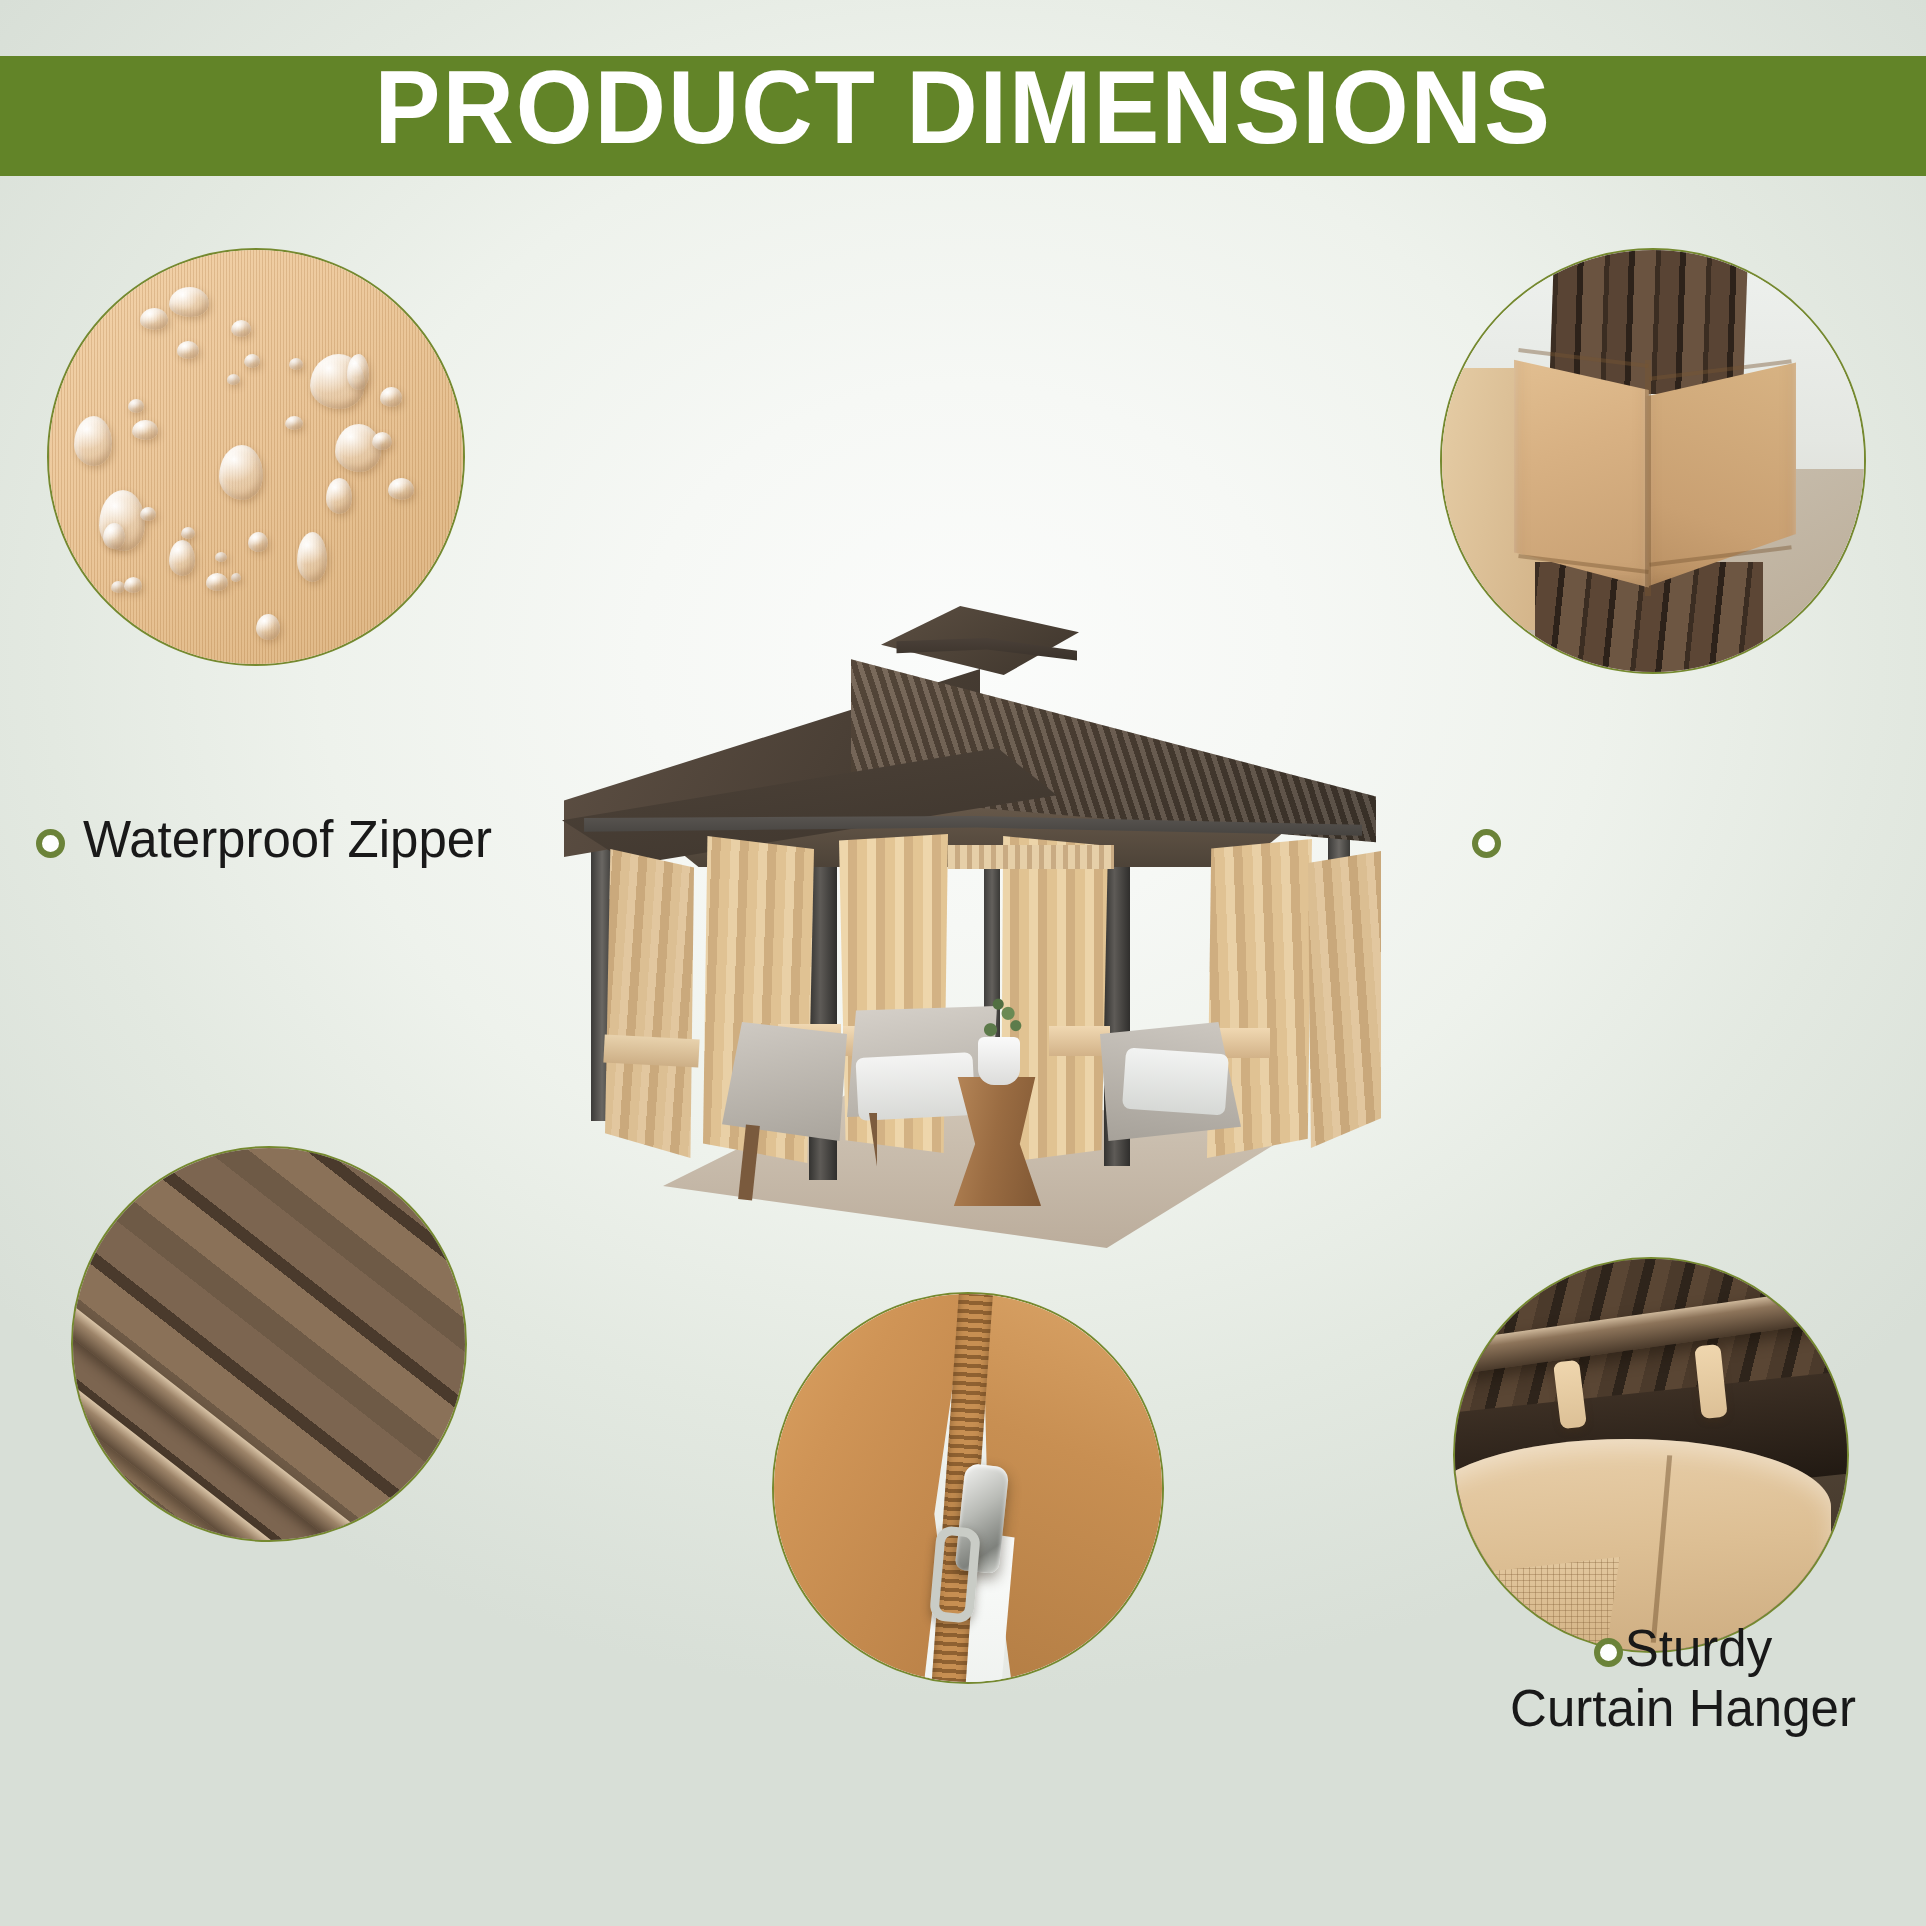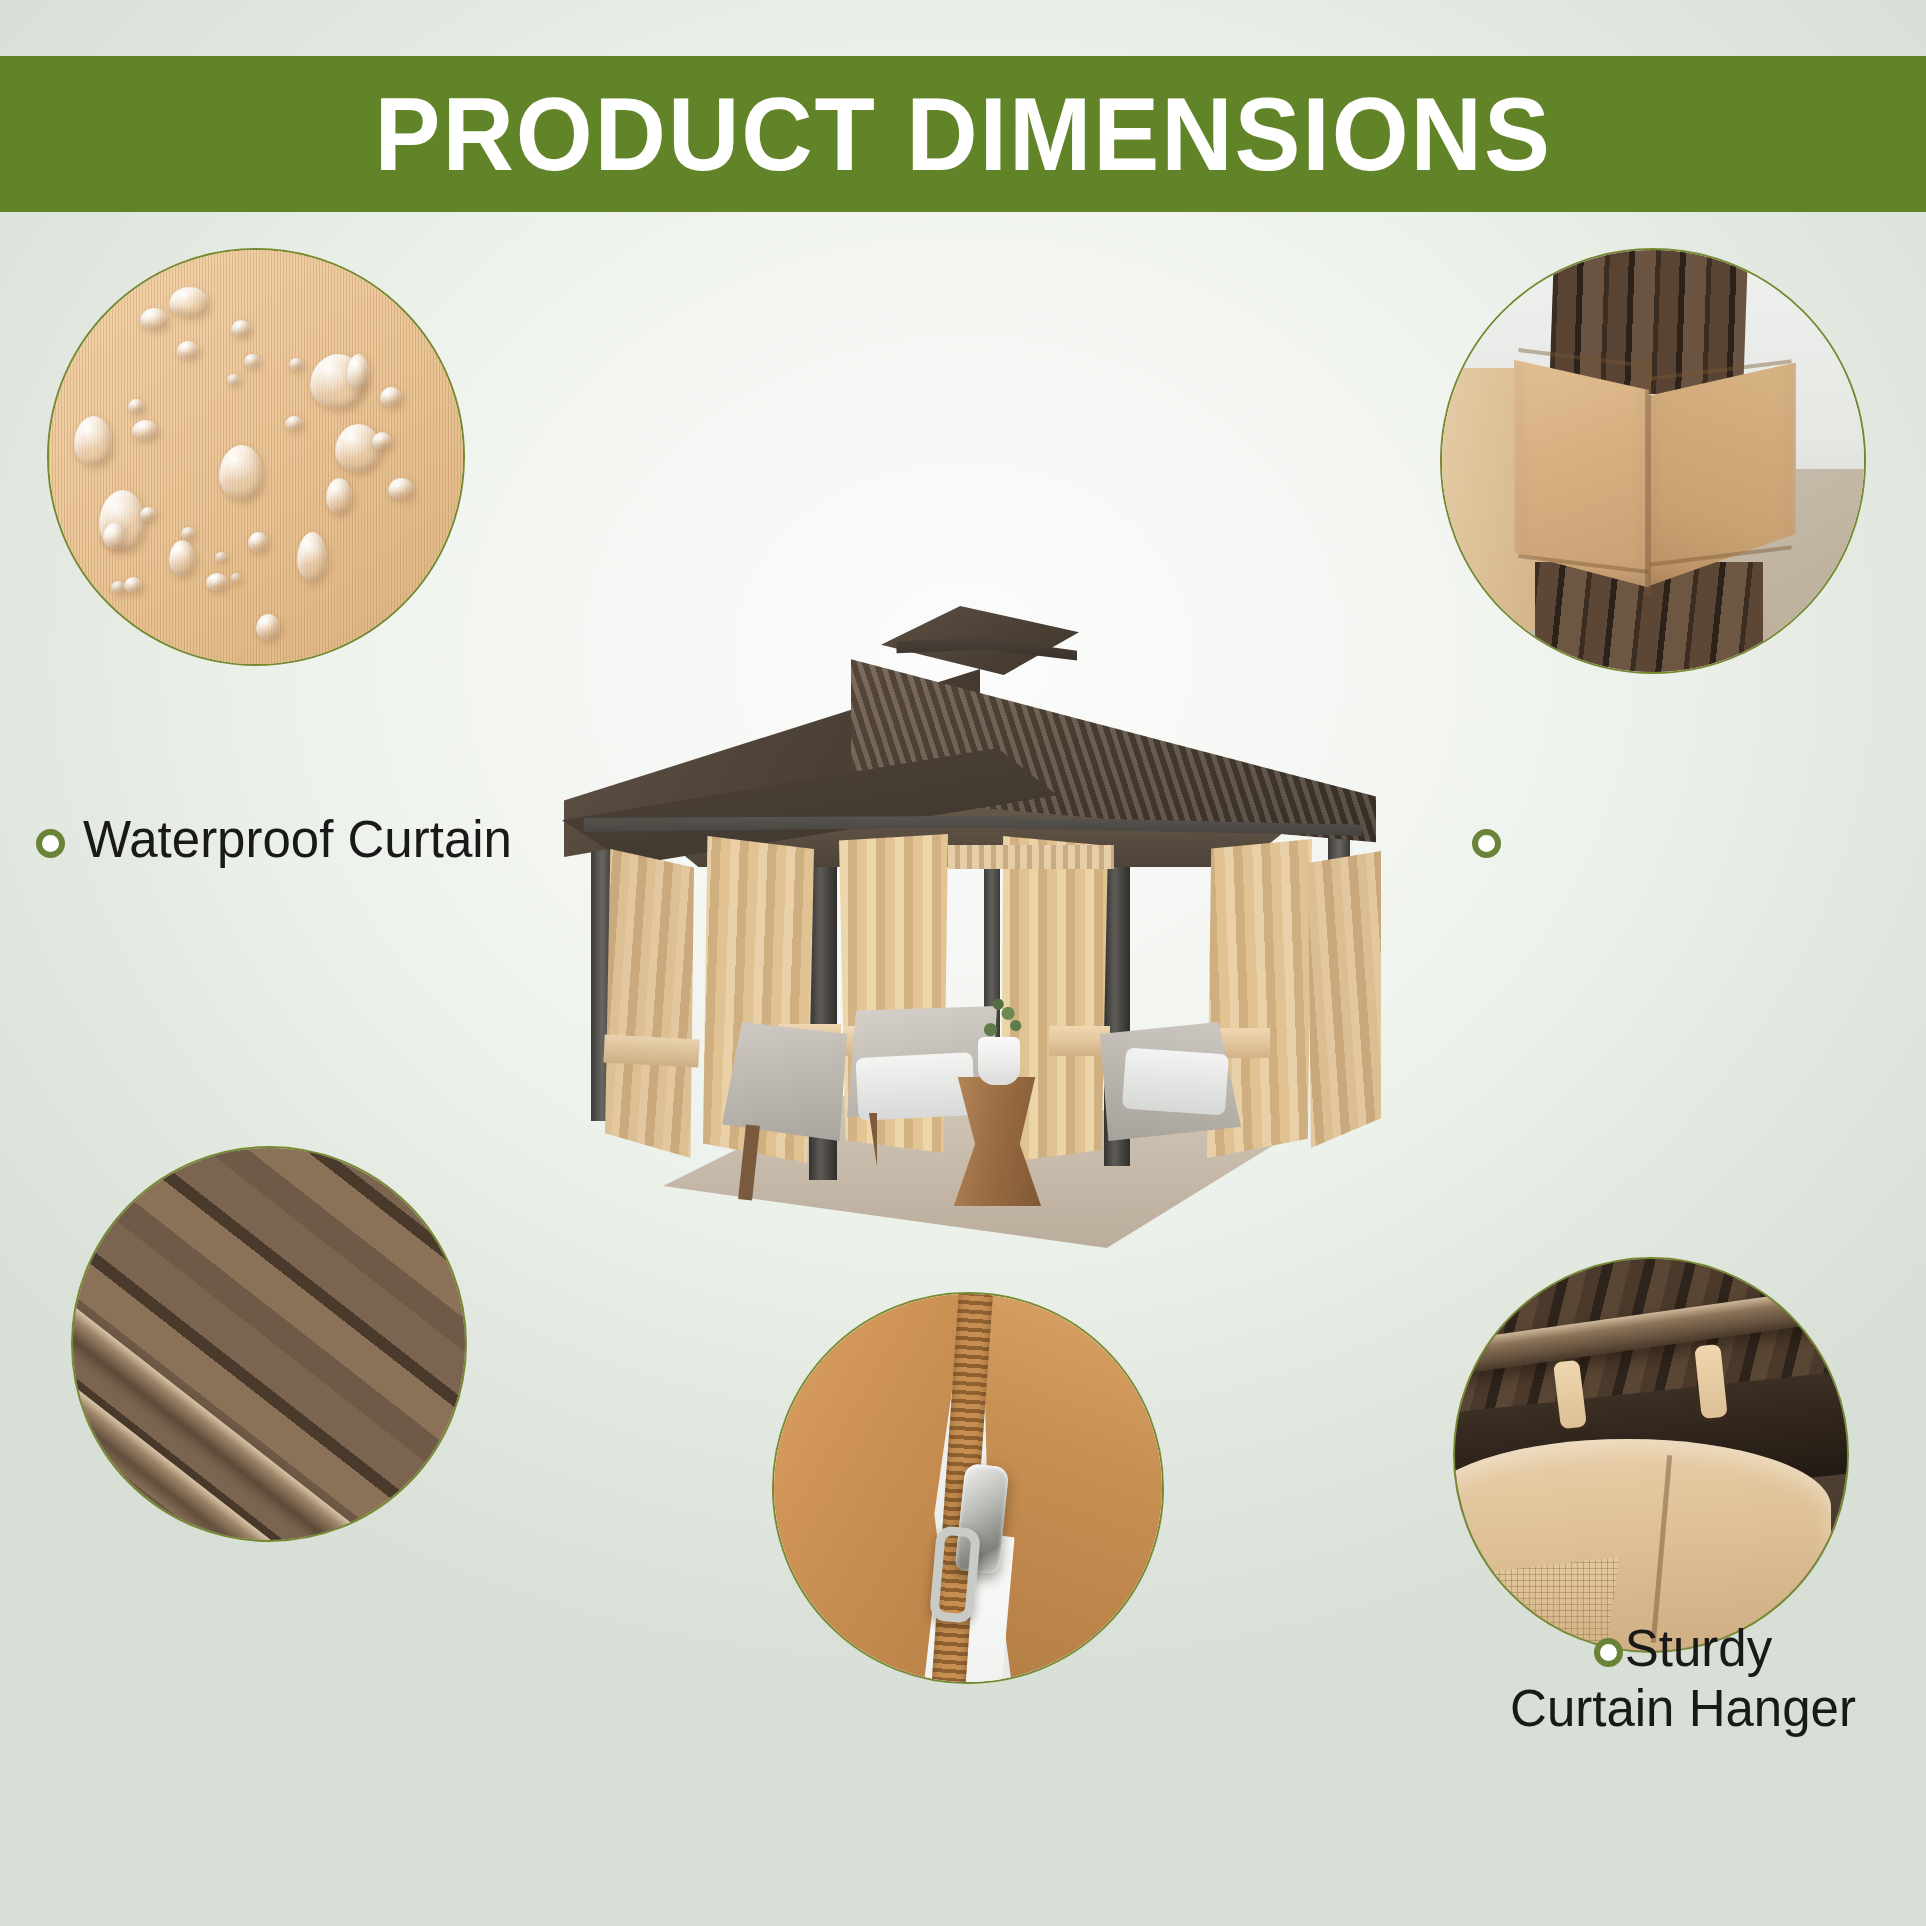--- a/index.html
+++ b/index.html
@@ -24,24 +24,23 @@
         #d8dfd7 100%);
     overflow: hidden;
   }
 
   
   .banner {
     position: absolute;
     left: 0;
     top: 56px;
     width: 1927px;
-    height: 156px;
+    height: 120px;
     background: #628428;
     display: flex;
-    align-items: center;
     justify-content: center;
   }
   .banner-title {
     color: #ffffff;
     font-size: 103px;
     font-weight: bold;
     letter-spacing: 2px;
     line-height: 1;
     transform: scaleX(0.96);
     white-space: nowrap;
@@ -269,21 +268,21 @@
       <div class="drop" style="left:15%; top:80%; width:14px; height:12px;"></div>
       <div class="drop" style="left:18%; top:79%; width:18px; height:16px;"></div>
       <div class="drop" style="left:32%; top:67%; width:14px; height:12px;"></div>
       <div class="drop" style="left:40%; top:73%; width:12px; height:10px;"></div>
       <div class="drop" style="left:44%; top:78%; width:10px; height:9px;"></div>
     </div>
   </div>
 
   <div class="label" style="left:36px; top:810px;">
     <span class="bullet"></span>
-    <span class="label-text">Waterproof Curtain</span>
+    <span class="label-text">Waterproof Zipper</span>
   </div>
 
   <div class="circle" style="left:1440px; top:248px; width:426px; height:426px;">
     <div class="circle-inner" style="background:linear-gradient(180deg,#eef1ee 0%,#e4e7e2 45%,#d3cec4 100%);">
 
       <div style="position:absolute; left:0; top:52%; width:100%; height:48%;
                   background:linear-gradient(150deg,#cfc8ba,#b9aa95);"></div>
 
       <div style="position:absolute; left:-4%; top:28%; width:30%; height:62%;
                   background:linear-gradient(100deg,#e7cfa8,#d2b287);"></div>

